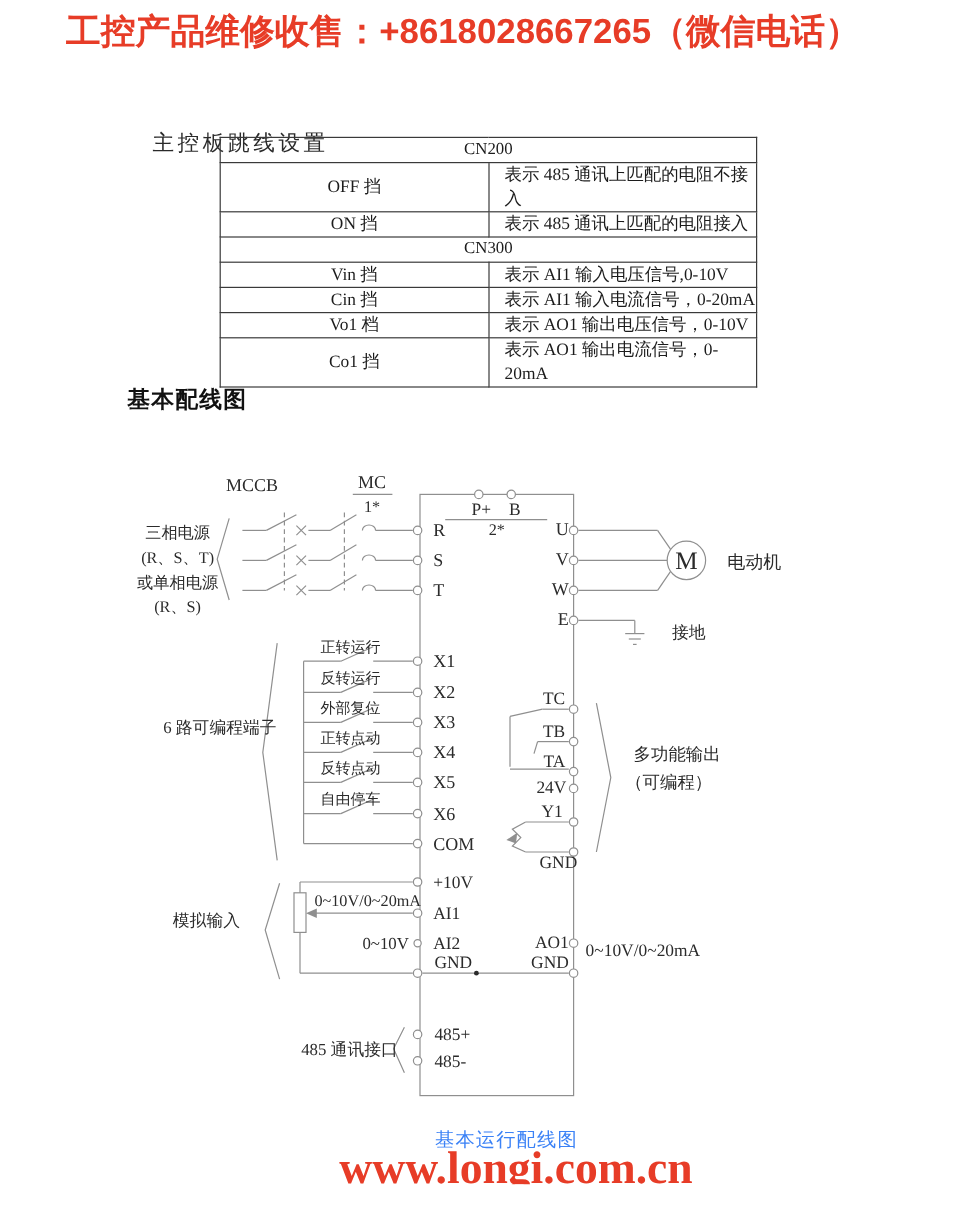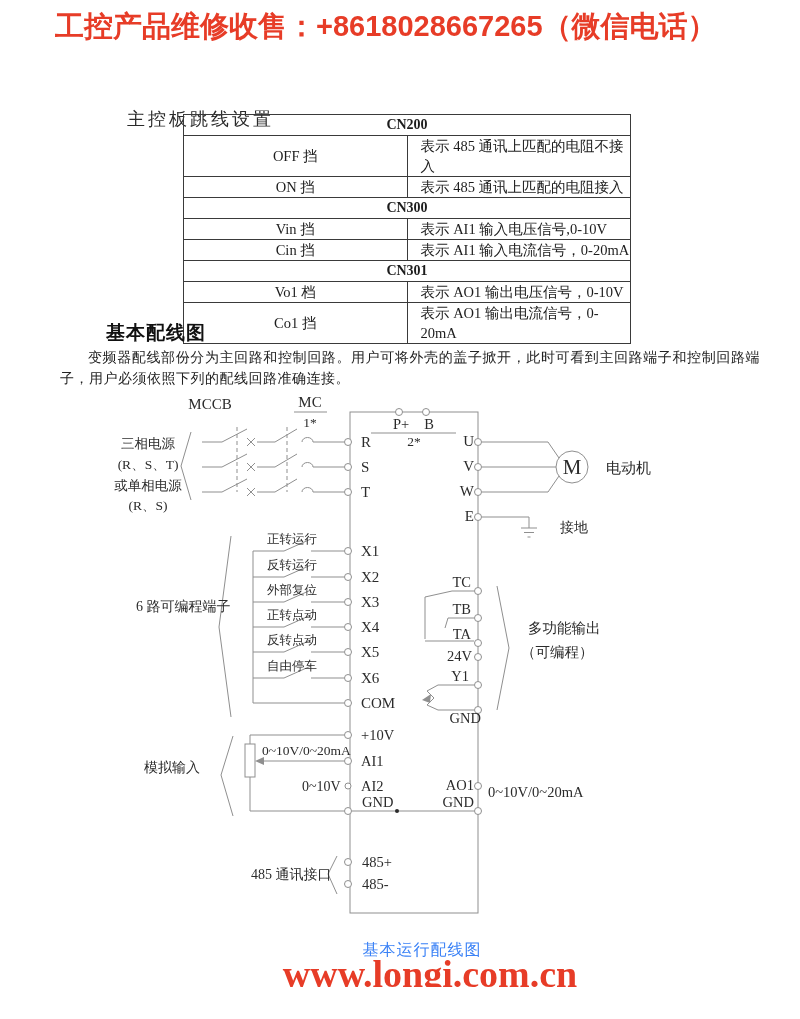--- a/index.html
+++ b/index.html
@@ -4,21 +4,21 @@
 <style>
   html,body{margin:0;padding:0;background:#ffffff;}
   #page{position:relative;width:800px;height:987px;background:#ffffff;overflow:hidden;
         font-family:"Liberation Serif","DejaVu Serif",serif;color:#1c1c1c;}
   .abs{position:absolute;}
   #hdr{left:55px;top:7px;width:740px;font-family:"Liberation Sans","DejaVu Sans",sans-serif;
        font-weight:bold;font-size:29px;color:#e73c27;white-space:nowrap;letter-spacing:0px;}
   #jumper-title{left:127px;top:75px;font-size:18px;letter-spacing:3px;color:#2a2a2a;margin-top:32px;}
   table#jt{position:absolute;left:183px;top:114px;width:448px;border-collapse:collapse;table-layout:fixed;}
   #jt td{border:1px solid #3a3a3a;height:20px;font-size:14.5px;color:#1c1c1c;padding:0;line-height:20px;}
-  #jt td.grp{text-align:center;font-weight:bold;font-size:14px;}
+  #jt td.grp{text-align:center;font-weight:normal;font-size:14px;}
   #jt td.opt{width:135px;text-align:center;}
   #jt td.desc{padding-left:13px;}
   #wiring-title{left:106px;top:320px;font-size:19px;font-weight:bold;letter-spacing:1px;color:#111;}
   #wiring-para{left:60px;top:347px;width:700px;font-size:14px;line-height:21px;letter-spacing:0.5px;
                text-indent:2em;text-align:justify;color:#222;}
   #diagram-caption{left:352px;top:940px;width:140px;text-align:center;font-size:16px;letter-spacing:1px;color:#3b82f6;}
   #site-url{left:60px;top:952px;width:740px;text-align:center;font-family:Liberation Serif, serif;
             font-weight:bold;font-size:38px;color:#e73c27;}
   
   svg#dg{position:absolute;left:0;top:0;}
@@ -56,35 +56,31 @@
         </tr>
       <tr>
           <td class="opt">Vin 挡</td>
           <td class="desc">表示 AI1 输入电压信号,0-10V</td>
         </tr>
       <tr>
           <td class="opt">Cin 挡</td>
           <td class="desc">表示 AI1 输入电流信号，0-20mA</td>
         </tr>
       <tr>
-          <td class="grp" colspan="2">CN301</td>
-        </tr>
-      <tr>
           <td class="opt">Vo1 档</td>
           <td class="desc">表示 AO1 输出电压信号，0-10V</td>
         </tr>
       <tr>
           <td class="opt">Co1 挡</td>
           <td class="desc">表示 AO1 输出电流信号，0-20mA</td>
         </tr>
     </tbody>
   </table>
 
   <div class="abs" id="wiring-title">基本配线图</div>
-  <div class="abs" id="wiring-para">变频器配线部份分为主回路和控制回路。用户可将外壳的盖子掀开，此时可看到主回路端子和控制回路端子，用户必须依照下列的配线回路准确连接。</div>
 
   <svg id="dg" width="800" height="1019" viewBox="0 0 800 1019">
 
     <g>
       <rect class="w" x="350" y="412" width="128" height="501"></rect>
     </g>
 
     <g>
       <circle class="term" cx="399" cy="412" r="3.5"></circle>
       <circle class="term" cx="426" cy="412" r="3.5"></circle>

